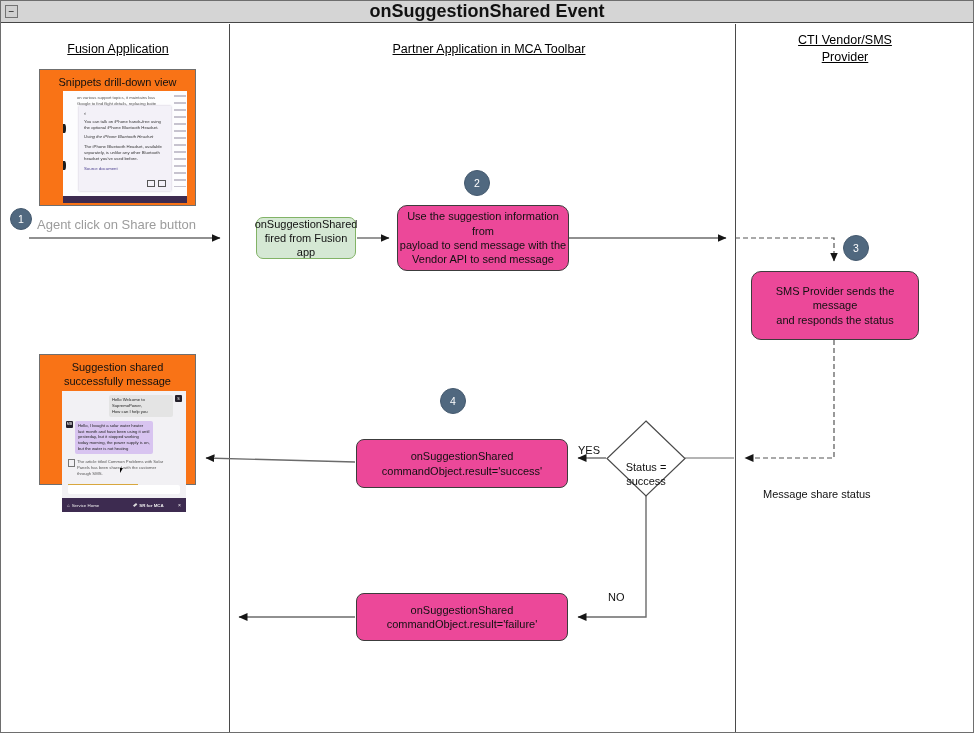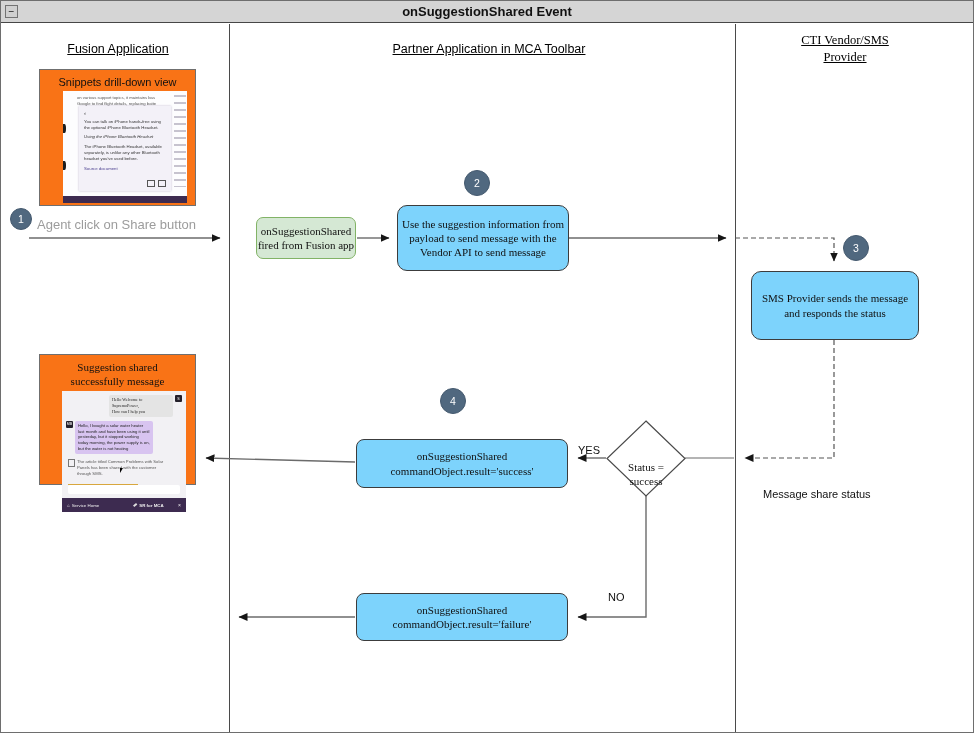--- a/index.html
+++ b/index.html
@@ -1,36 +1,36 @@
 <!DOCTYPE html>
 <html><head>
 <meta charset="utf-8">
 <style>
   html,body{margin:0;padding:0;background:#fff;}
   .stage{position:relative;width:974px;height:733px;background:#ffffff;border:1px solid #6e6e6e;
          box-sizing:border-box;font-family:"Liberation Sans",sans-serif;overflow:hidden;color:#111;}
-  .preline{white-space:pre-line;font-family:Liberation Serif, serif;}
+  .preline{white-space:pre-line;}
 
   
   .titlebar{position:absolute;left:0;top:0;width:100%;height:22px;background:#d5d5d5;
             border-bottom:1px solid #474747;display:flex;align-items:center;justify-content:center;
-            font-weight:bold;font-size:13px;box-sizing:border-box;}
+            font-weight:bold;font-size:18px;box-sizing:border-box;}
   .collapse{position:absolute;left:4px;top:4px;width:13px;height:13px;background:#d0d0d0;
             border:1px solid #737373;box-sizing:border-box;display:flex;align-items:center;
             justify-content:center;font-size:10px;line-height:1;color:#111;cursor:pointer;}
 
   
   .vline{position:absolute;top:23px;bottom:0;width:1px;background:#4a4a4a;}
   .lanehdr{position:absolute;font-size:12.5px;text-align:center;text-decoration:underline;color:#000;}
 
   
   .wires{position:absolute;left:0;top:0;pointer-events:none;}
 
   
-  .node{position:absolute;background:#7dd3fc;border:1px solid #3c3c3c;box-sizing:border-box;
+  .node{position:absolute;background:#ec4899;border:1px solid #3c3c3c;box-sizing:border-box;
         display:flex;align-items:center;justify-content:center;text-align:center;
         font-size:11px;line-height:1.3;}
   .green{background:#d5e8d4;border:1px solid #82b366;border-radius:7px;}
   .round10{border-radius:10px;}
   .round8{border-radius:8px;}
 
   .badge{position:absolute;border-radius:50%;background:#50687f;border:1px solid #44596e;
          color:#fff;display:flex;align-items:center;justify-content:center;font-size:10.5px;
          box-sizing:border-box;}
 

